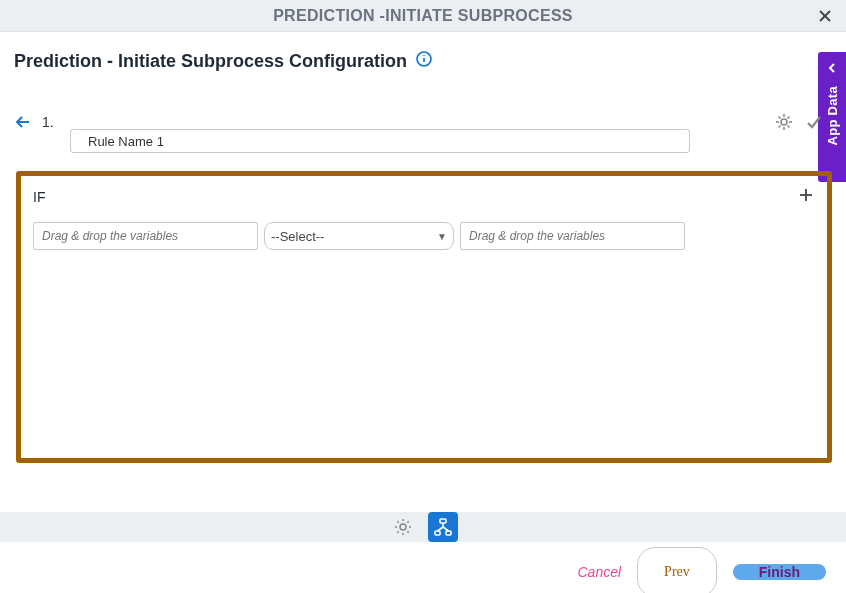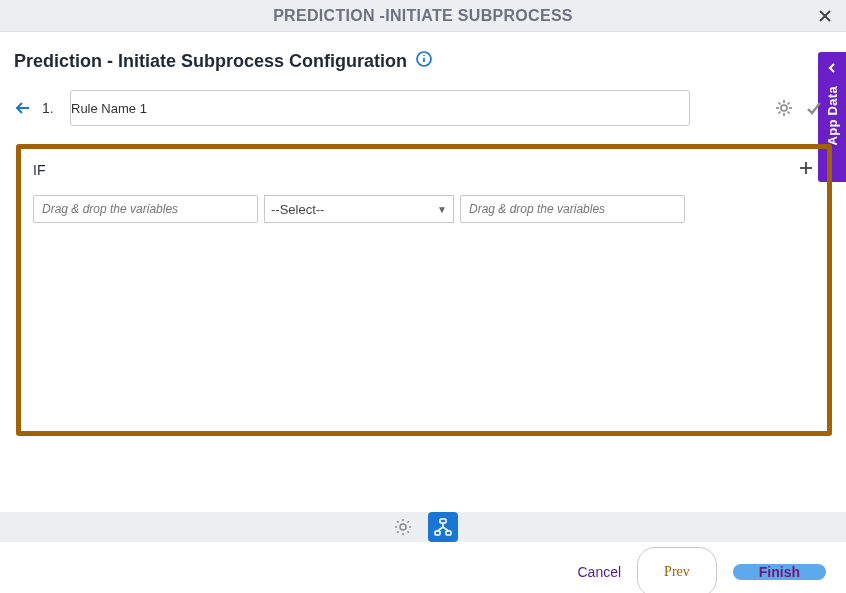--- a/index.html
+++ b/index.html
@@ -58,26 +58,27 @@
       align-items: center;
       gap: 10px;
       margin-bottom: 18px;
     }
     .back-arrow { cursor: pointer; display: flex; align-items: center; }
     .back-arrow svg { stroke: #1976d2; }
     .rule-number { font-size: 14px; color: #333; min-width: 18px; }
     .rule-input {
       flex: 1;
       max-width: 620px;
-      height: 36px;
+      height: 24px;
       border: 1px solid #c8c8c8;
       border-radius: 3px;
-      padding: 0 0;
+      padding: 0 17px;
       font-size: 13px;
       color: #333;
+      margin-top: 39px;
     }
     .rule-actions {
       margin-left: auto;
       display: flex;
       gap: 10px;
       align-items: center;
       padding-right: 8px;
     }
     .action-icon { cursor: pointer; display: flex; align-items: center; }
     .action-icon svg { stroke: #888; }
@@ -112,21 +113,21 @@
       padding: 0 8px;
       font-size: 12px;
       font-style: italic;
       color: #888;
       background: #fff;
     }
     .select-op {
       flex: 0 0 190px;
       height: 28px;
       border: 1px solid #c8c8c8;
-      border-radius: 0;
+      border-radius: 9px;
       padding: 0 6px;
       font-size: 13px;
       color: #444;
       background: #fff;
       position: relative;
       display: flex;
       align-items: center;
       cursor: pointer;
     }
     .select-caret {
@@ -186,24 +187,25 @@
     .footer {
       height: 60px;
       display: flex;
       align-items: center;
       justify-content: flex-end;
       gap: 16px;
       padding: 0 20px;
     }
     .btn-link {
       font-size: 14px;
-      color: #4c1d95;
+      color: #ec4899;
       cursor: pointer;
       background: none;
       border: none;
+      font-style: italic;
     }
     .btn-outline {
       font-size: 14px;
       color: #a16207;
       border: 1px solid #c8c8c8;
       background: #fff;
       border-radius: 18px;
       padding: 16px 26px;
       cursor: pointer;
       font-family: Liberation Serif, serif;

